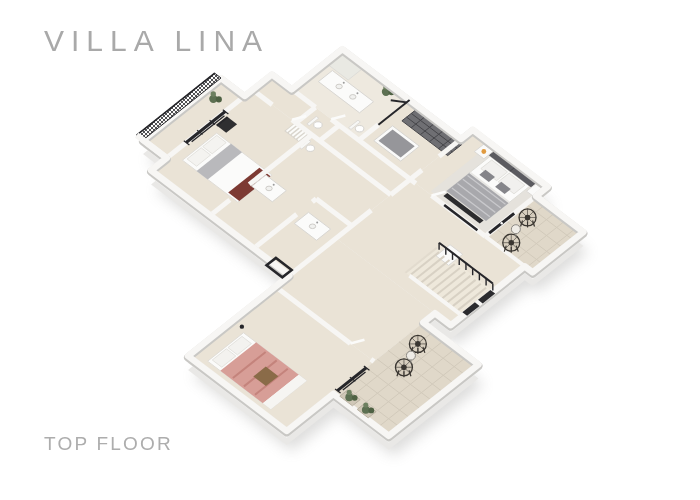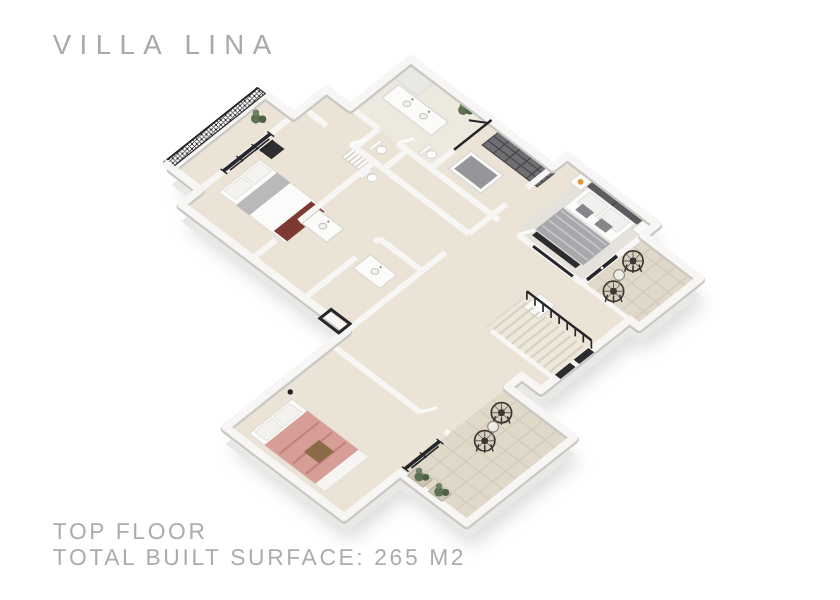--- a/index.html
+++ b/index.html
@@ -3,21 +3,21 @@
 <meta charset="utf-8">
 <style>
   html,body{margin:0;padding:0;}
   body{
     width:700px;height:500px;overflow:hidden;position:relative;
     background:#ffffff;
     font-family:"Liberation Sans", sans-serif;
   }
   .page-title{
     position:absolute;left:44px;top:24px;margin:0;
-    font-size:23px;font-weight:300;letter-spacing:7px;
+    font-size:30px;font-weight:300;letter-spacing:7px;
     color:#a9a9a9;white-space:nowrap;
   }
   .plan-svg{position:absolute;left:0;top:0;}
   .footer{
     position:absolute;left:44px;top:433px;
     font-size:19px;font-weight:300;letter-spacing:2.2px;
     color:#adadad;line-height:22px;white-space:nowrap;
   }
 </style>
 </head>
@@ -318,14 +318,13 @@
     </g>
     <g>
       <circle cx="213.32" cy="98.83999999999999" r="4.14" fill="#5d7052"></circle>
       <circle cx="218.82" cy="99.38" r="3.06" fill="#4e6143"></circle>
       <circle cx="213.28" cy="93.96000000000001" r="2.7" fill="#6d8060"></circle>
     </g>
   </svg>
 
 <div class="footer" style="color: rgb(173, 173, 173);">
   <div>TOP FLOOR</div>
-  <div>TOTAL BUILT SURFACE: 265 M2</div>
 </div>
 
 </body></html>

